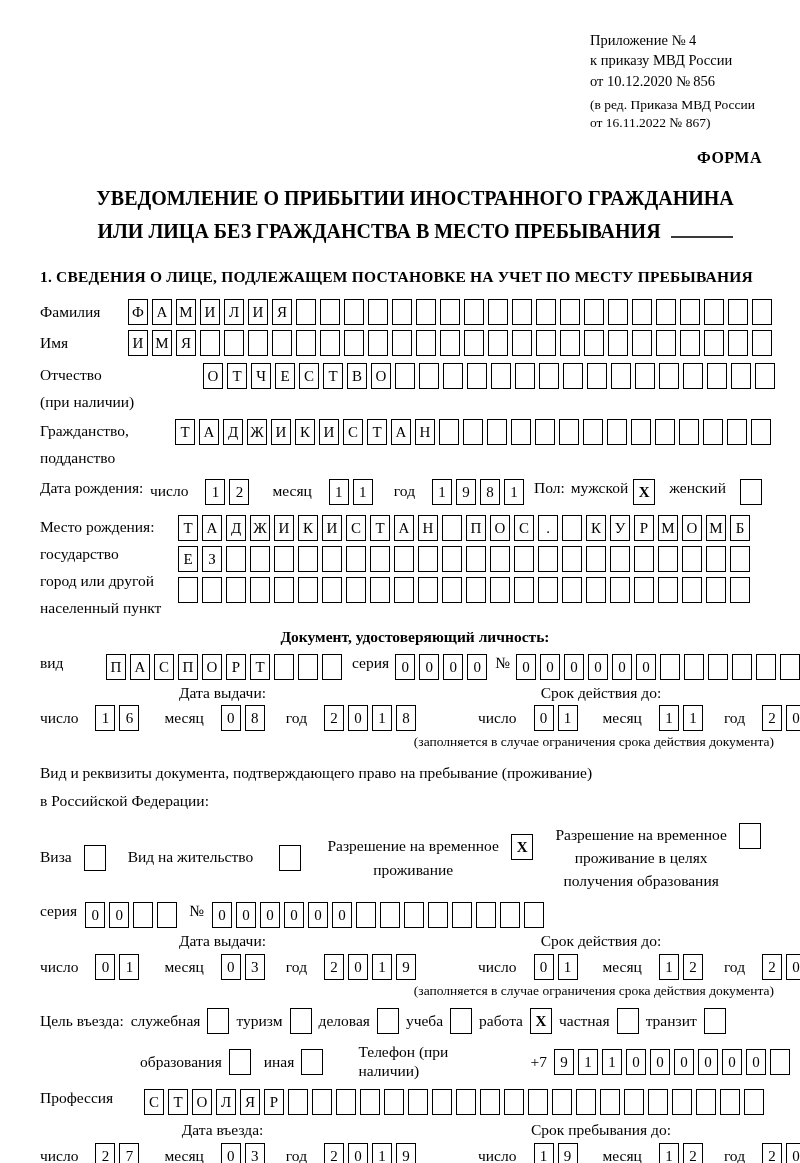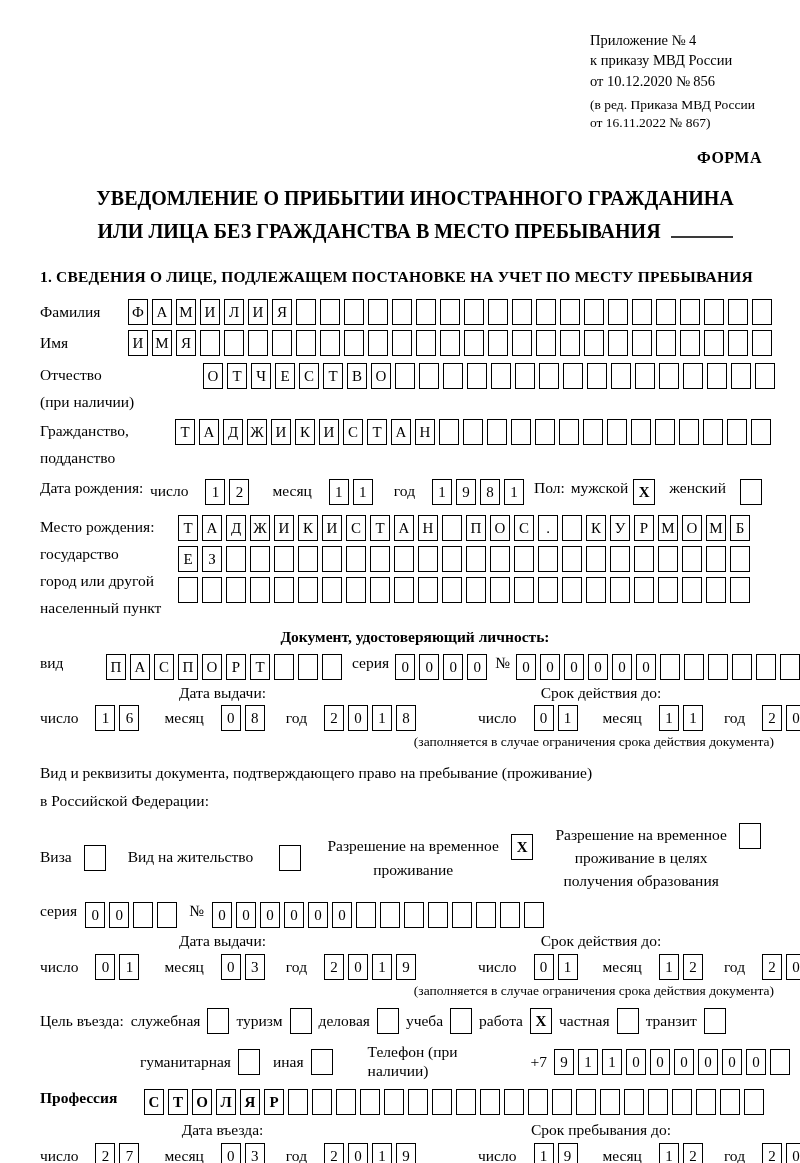--- a/index.html
+++ b/index.html
@@ -523,41 +523,41 @@
     <span class="cb"></span>
     <span>работа</span>
     <span class="cb">X</span>
     <span>частная</span>
     <span class="cb"></span>
     <span>транзит</span>
     <span class="cb"></span>
   </div>
 
   <div class="prow indent">
-    <span>гуманитарная</span>
+    <span>образования</span>
     <span class="cb"></span>
     <span style="margin-left:6px;">иная</span>
     <span class="cb"></span>
     <span style="margin-left:28px;">Телефон (при наличии)</span>
     <span style="margin-left:20px;">+7</span>
     <div class="cells">
         <span class="cell">9</span>
         <span class="cell">1</span>
         <span class="cell">1</span>
         <span class="cell">0</span>
         <span class="cell">0</span>
         <span class="cell">0</span>
         <span class="cell">0</span>
         <span class="cell">0</span>
         <span class="cell">0</span>
         <span class="cell"></span>
       </div>
   </div>
 
-  <div class="row vc" style="margin-bottom:6px;font-weight:bold;">
+  <div class="row vc" style="margin-bottom:6px;">
     <span class="lbl w-prof" style="padding-top:0;">Профессия</span>
     <div class="cells">
         <span class="cell">С</span>
         <span class="cell">Т</span>
         <span class="cell">О</span>
         <span class="cell">Л</span>
         <span class="cell">Я</span>
         <span class="cell">Р</span>
         <span class="cell"></span>
         <span class="cell"></span>

